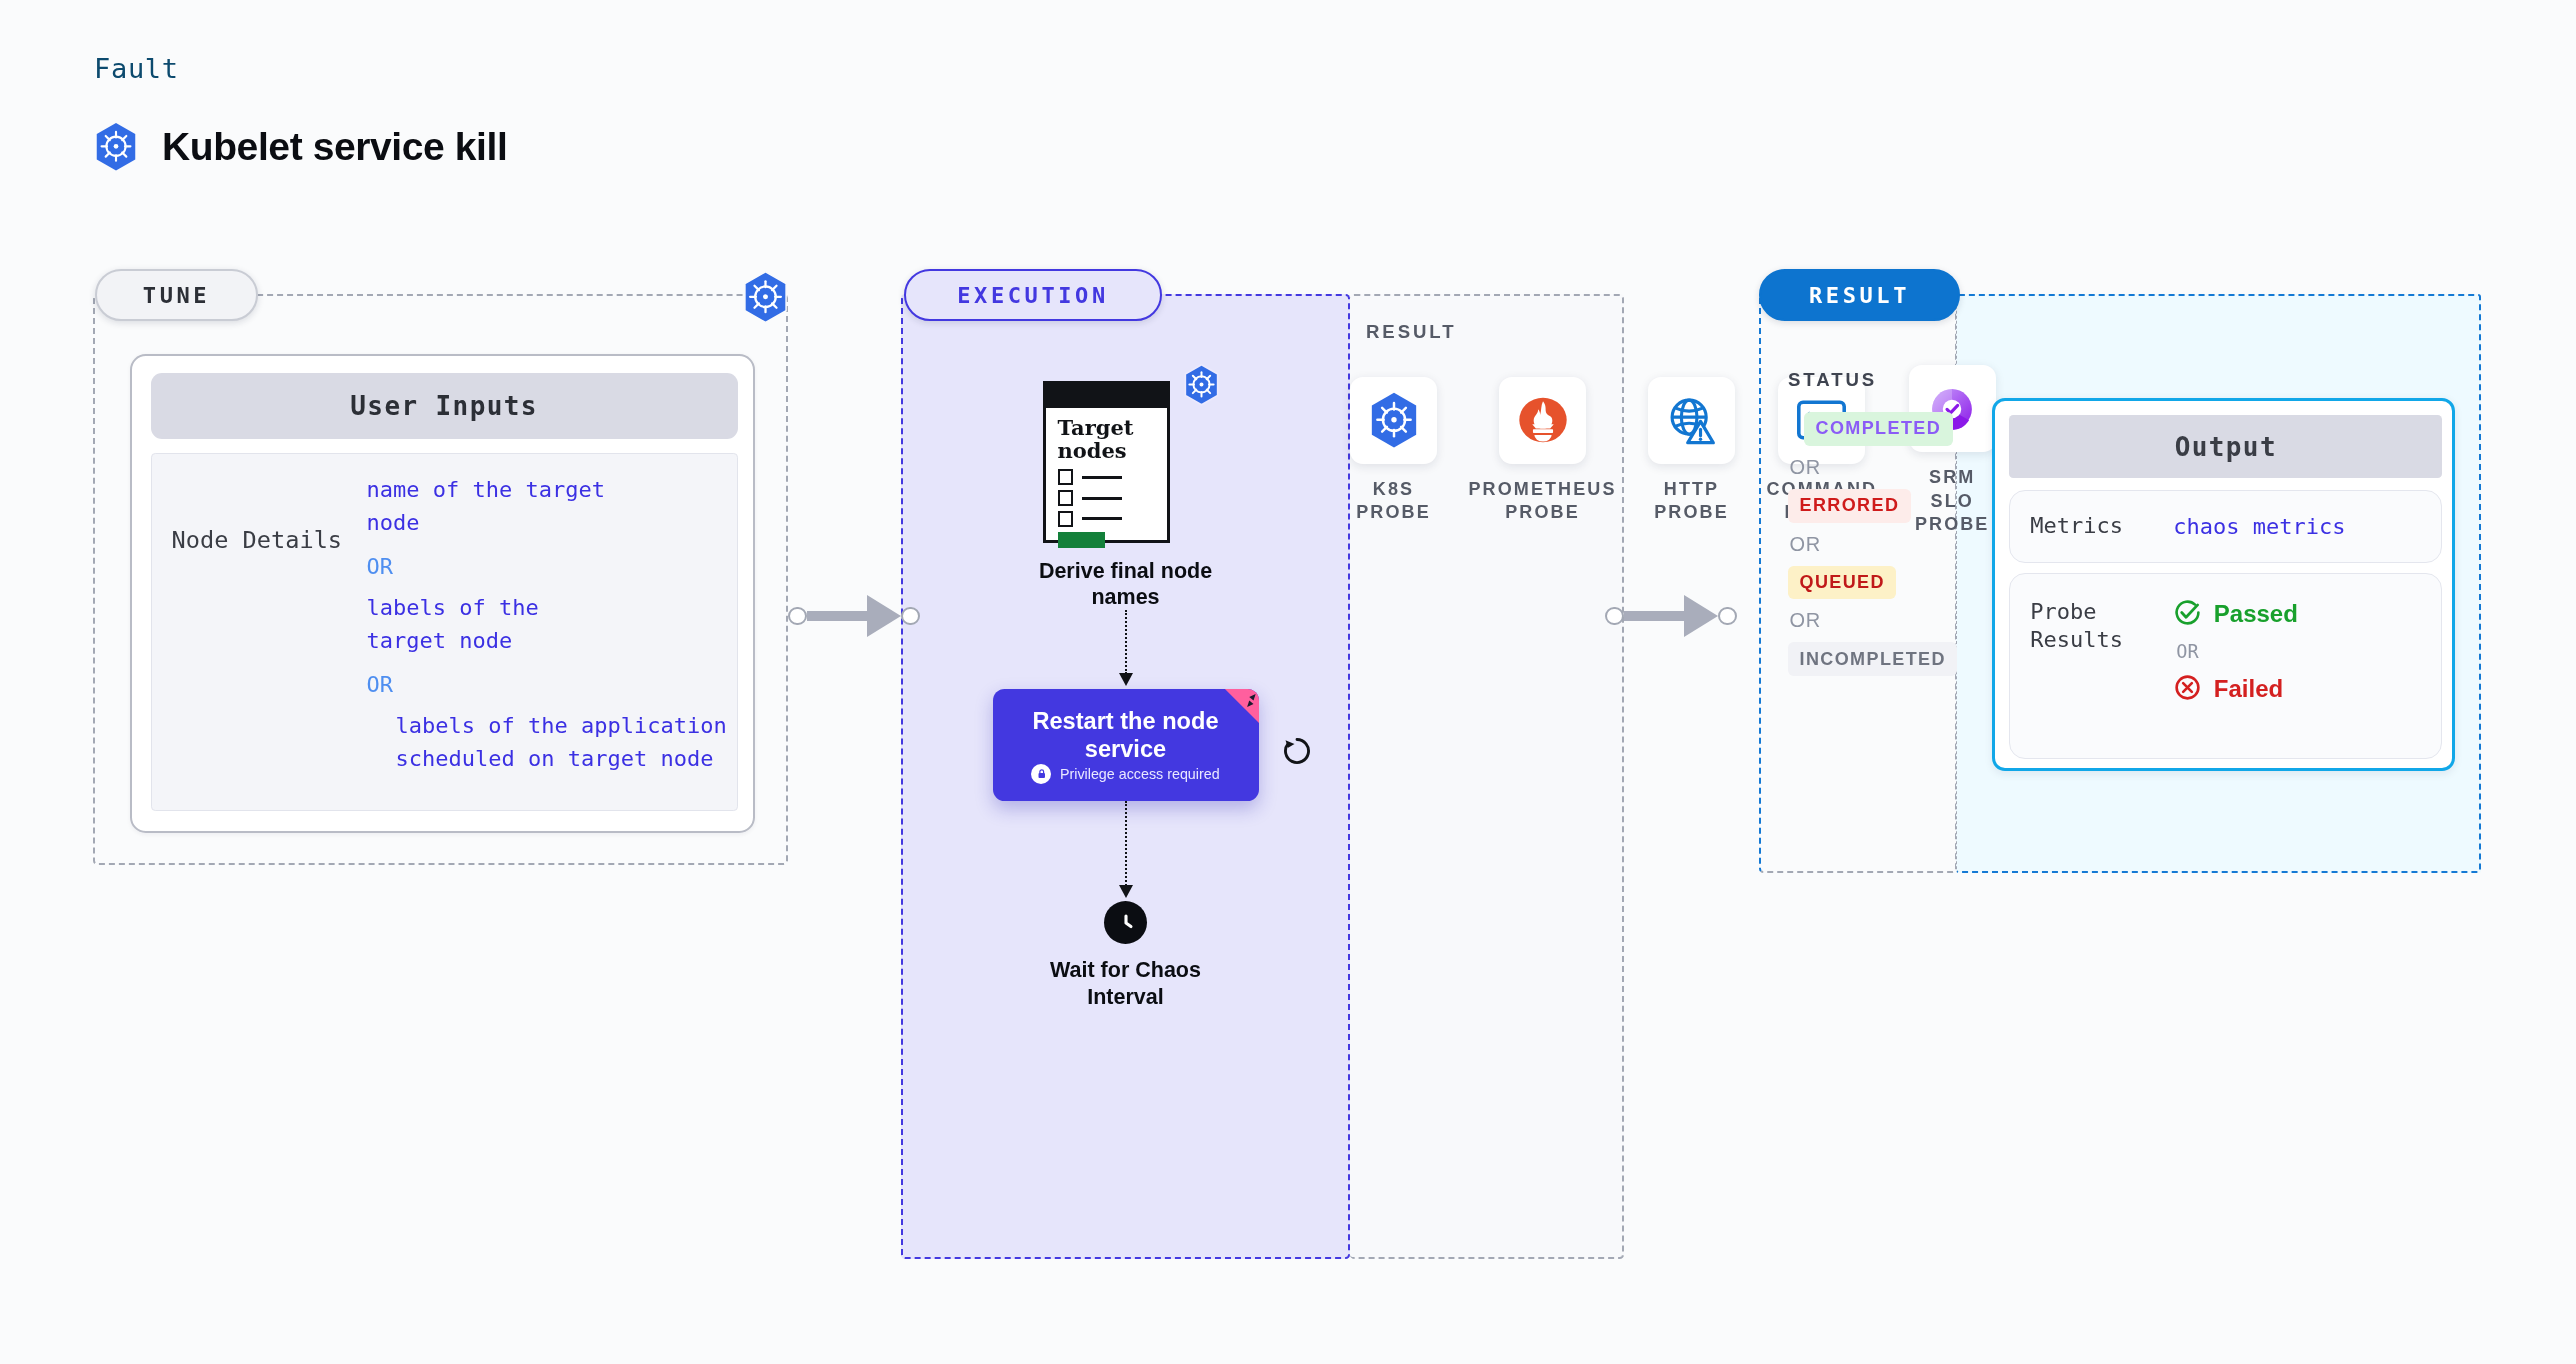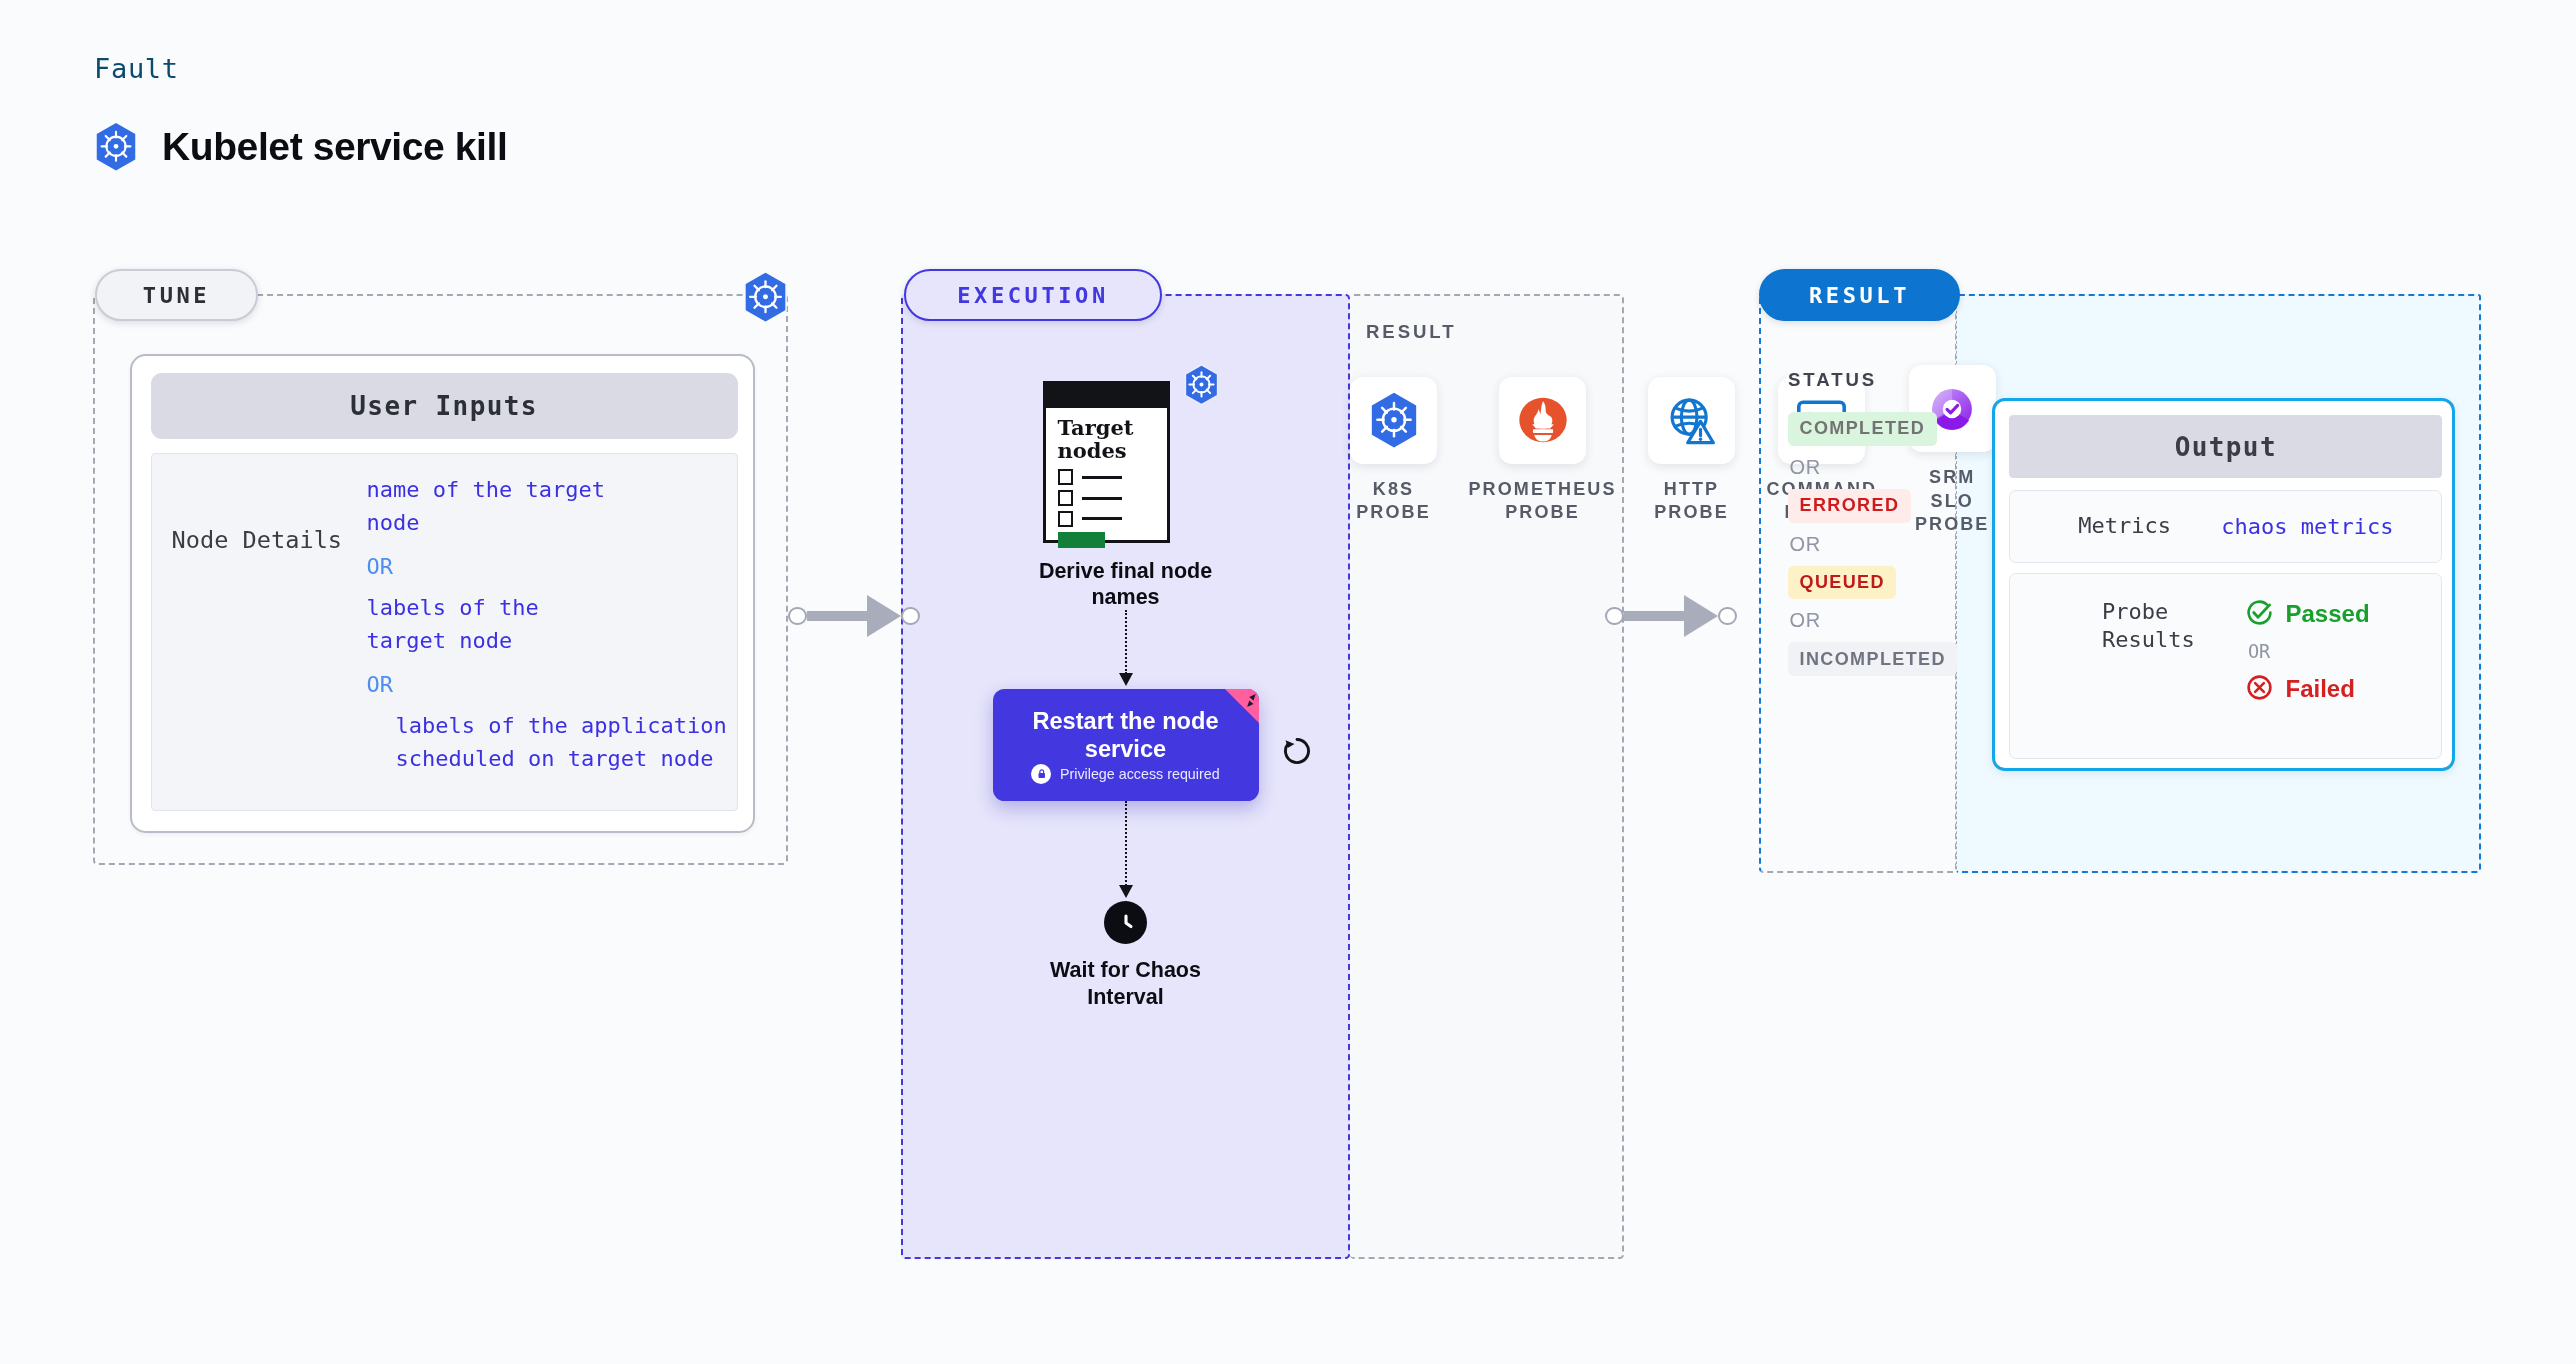--- a/index.html
+++ b/index.html
@@ -193,43 +193,43 @@
     font-size: 18.6px; font-weight: 700; letter-spacing: 2.9px; color: #3f4450;
   }
   .status-col {
     position: absolute; left: 1788px; top: 412px; width: 165px;
     display: flex; flex-direction: column; align-items: flex-start;
   }
   .status-badge {
     border-radius: 5.7px; padding: 6.4px 11.5px; font-size: 18px; font-weight: 700;
     letter-spacing: 1.4px;
   }
-  .sb-completed { background: #d9f5dd; color: #737373; }
+  .sb-completed { background: #d9f5dd; color: #8b5cf6; margin-left: 16px; }
   .sb-errored   { background: #fdecea; color: #cf1b1b; }
   .sb-queued    { background: #fdf1c7; color: #c01919; }
   .sb-incomplete{ background: #f1f2f6; color: #6f7480; }
   .status-or { margin: 10px 0 10px 1.4px; font-size: 20px; color: #8f95a3; letter-spacing: 0.7px; }
 
   
   .out-card {
     position: absolute; left: 1992px; top: 398px; width: 463px; height: 373px;
     background: #ffffff; border: 3.6px solid #11a7e8; border-radius: 13px;
     box-shadow: 0 2.1px 8.6px rgba(20,25,60,.08);
   }
   .out-head {
     position: absolute; left: 14.3px; top: 14.3px; width: 433px; height: 63px;
     background: #d9dae4; border-radius: 4.3px;
     display: flex; align-items: center; justify-content: center;
     font-family: "DejaVu Sans Mono", monospace; font-weight: 700;
     font-size: 26px; color: #3a3d45; letter-spacing: 1.4px;
   }
   .out-row {
     position: absolute; left: 14.3px; width: 433px;
-    background: #fafbfd; border: 1.4px solid #e4e6ee; border-radius: 7px;
-    display: flex; align-items: flex-start; justify-content: center;
+    background: #fafbfd; border: 1.4px solid #e4e6ee; border-radius: 16px;
+    display: flex; align-items: flex-start;
   }
   .out-row.metrics { top: 89px; height: 73px; align-items: center; }
   .out-row.probe   { top: 172px; height: 186px; padding-top: 24px; }
   .out-key {
     width: 163px; padding-left: 20px;
     font-family: "DejaVu Sans Mono", monospace; font-size: 22px; color: #3a3d45; line-height: 1.28;
   }
   .out-val-metrics {
     font-family: "DejaVu Sans Mono", monospace; font-size: 22px; color: #3b30e3;
   }

